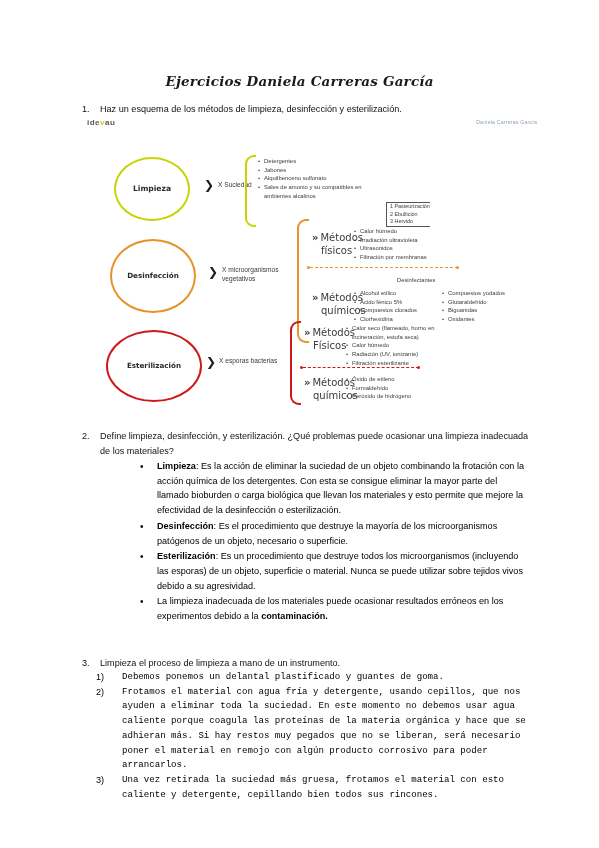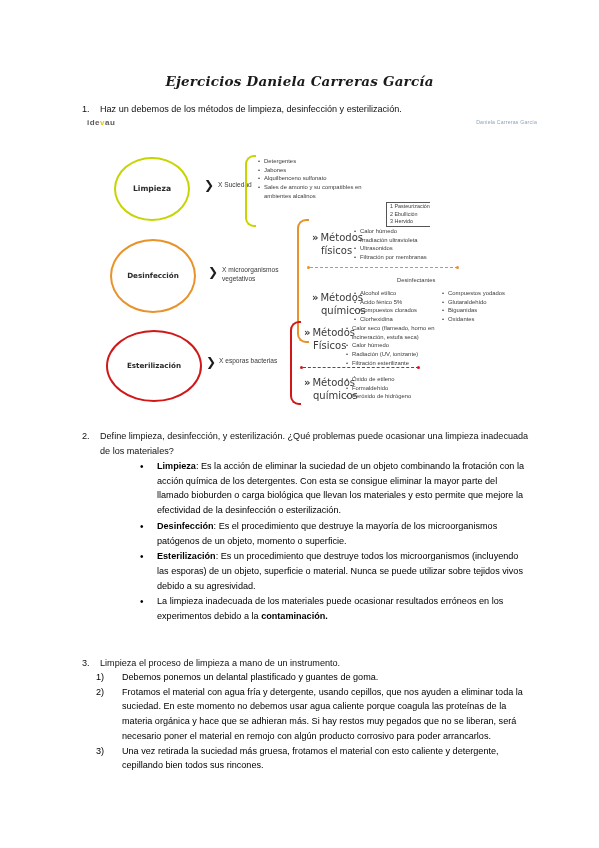--- a/index.html
+++ b/index.html
@@ -85,21 +85,21 @@
   .olist {
     position: absolute;
     left: 96px;
     width: 436px;
     font-size: 9.1px;
     line-height: 1.62;
   }
   #q3-list { top: 659px; }
   .olist-row { display: flex; margin-bottom: 0px; }
   .olist-num { flex: 0 0 26px; width: 26px; }
-  .olist-body { flex: 1 1 auto; }
+  .olist-body { flex: 1 1 auto; font-family: Liberation Mono, monospace; }
 
   
   .diagram {
     position: absolute;
     left: 82px;
     top: 104px;
     width: 455px;
     height: 298px;
   }
   .logo {
@@ -244,21 +244,21 @@
 </style>
 </head>
 <body>
 
 <div class="page">
 
   <div class="doc-title">Ejercicios Daniela Carreras García</div>
 
   <div class="q" id="q1">
     <div class="q-num">1.</div>
-    <div class="q-text">Haz un debemos de los métodos de limpieza, desinfección y esterilización.</div>
+    <div class="q-text">Haz un esquema de los métodos de limpieza, desinfección y esterilización.</div>
   </div>
 
   <div class="diagram">
 
     <div class="logo"><span>ide</span><span class="dot">v</span><span>au</span></div>
 
     <div class="watermark">Daniela Carreras García</div>
 
     <div class="circle c-limpieza">Limpieza</div>
     <div class="arrow" style="left:122px; top:63px;">❯</div>
@@ -364,21 +364,21 @@
     <div class="q-text">Define limpieza, desinfección, y esterilización. ¿Qué problemas puede ocasionar una limpieza inadecuada de los materiales?</div>
   </div>
 
   <div class="bullets" id="q2-bullets">
     <div class="bullet-row">
       <div class="bullet-dot">•</div>
       <div class="bullet-body"><span class="b">Limpieza</span><span>: </span><span>Es la acción de eliminar la suciedad de un objeto combinando la frotación con la acción química de los detergentes. Con esta se consigue eliminar la mayor parte del llamado bioburden o carga biológica que llevan los materiales y esto permite que mejore la efectividad de la desinfección o esterilización.</span></div>
     </div>
     <div class="bullet-row">
       <div class="bullet-dot">•</div>
-      <div class="bullet-body"><span class="b">Desinfección</span><span>: </span><span>Es el procedimiento que destruye la mayoría de los microorganismos patógenos de un objeto, momento o superficie.</span></div>
+      <div class="bullet-body"><span class="b">Desinfección</span><span>: </span><span>Es el procedimiento que destruye la mayoría de los microorganismos patógenos de un objeto, necesario o superficie.</span></div>
     </div>
     <div class="bullet-row">
       <div class="bullet-dot">•</div>
       <div class="bullet-body"><span class="b">Esterilización</span><span>: </span><span>Es un procedimiento que destruye todos los microorganismos (incluyendo las esporas) de un objeto, superficie o material. Nunca se puede utilizar sobre tejidos vivos debido a su agresividad.</span></div>
     </div>
     <div class="bullet-row">
       <div class="bullet-dot">•</div>
       <div class="bullet-body"><span id="q2-last">La limpieza inadecuada de los materiales puede ocasionar resultados erróneos en los experimentos debido a la <span class="b">contaminación.</span></span></div>
     </div>
   </div>

